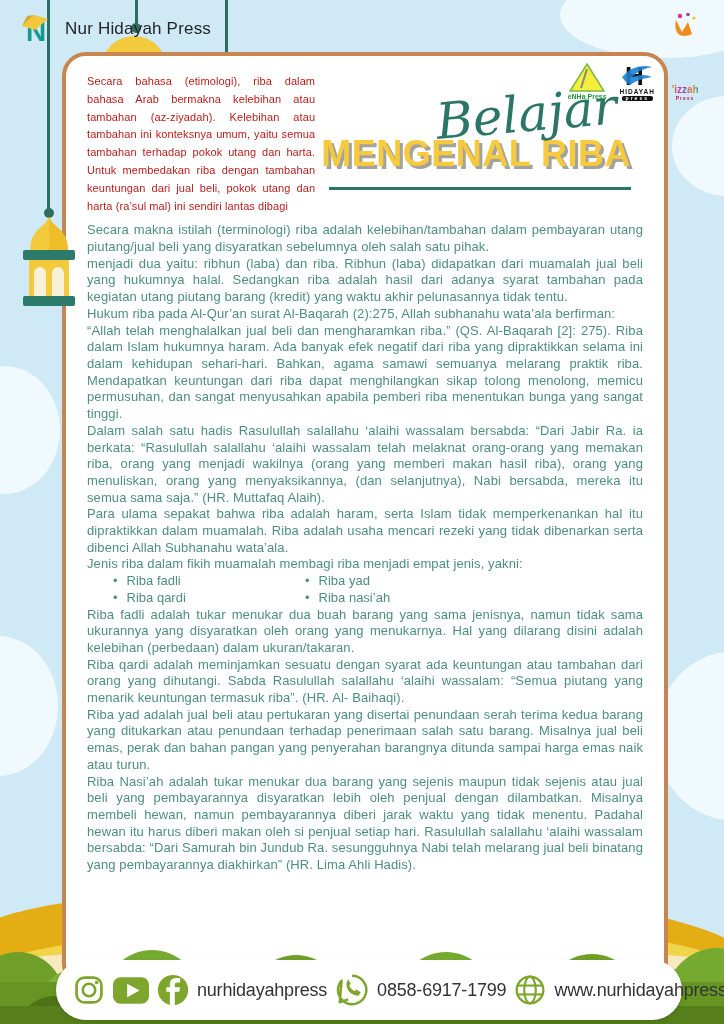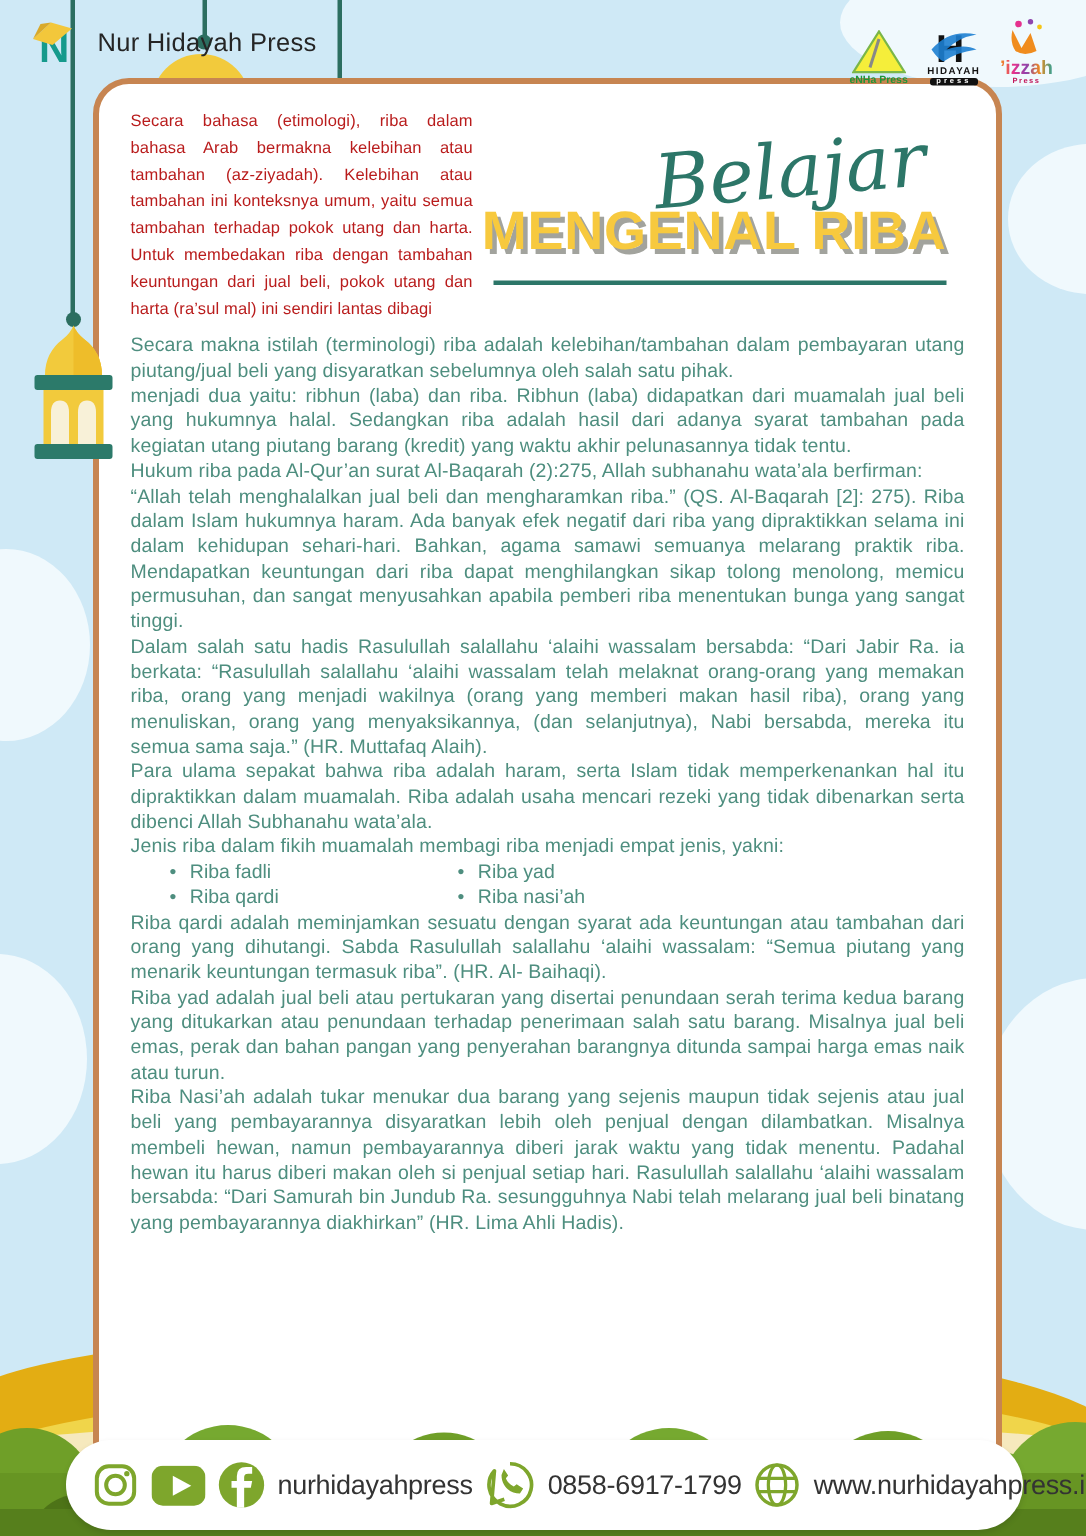--- a/index.html
+++ b/index.html
@@ -36,23 +36,23 @@
   .lantern { position:absolute; left:20px; top:205px; z-index:3; }
   
   .brand { position:absolute; left:18px; top:10px; display:flex; align-items:center; gap:9px; z-index:6; }
   .brand-name { font-size:17px; color:#252525; font-weight:500; letter-spacing:0.2px; }
   .logo-row { position:absolute; right:22px; top:12px; display:flex; gap:13px; align-items:flex-end; z-index:6; }
   .logo-item { display:flex; flex-direction:column; align-items:center; line-height:1.05; }
   .logo-cap { font-size:7px; font-weight:bold; }
   .cap-enha { color:#1f9438; }
   .cap-hid  { color:#111; font-size:6.5px; letter-spacing:1px; }
   .cap-hid2 { color:#fff; background:#111; font-size:5px; padding:0 4px; border-radius:2px; letter-spacing:2px; }
-  .cap-izz  { font-size:13px; font-weight:bold;
+  .cap-izz  { font-size:10px; font-weight:bold;
               background:linear-gradient(90deg,#f08c1e,#e5318e,#8e44ad,#f08c1e,#2aa198);
-              -webkit-background-clip:text; background-clip:text; color:transparent; }
+              -webkit-background-clip:text; background-clip:text; color:transparent;margin-top:47px; }
   .cap-izz2 { font-size:5px; color:#c2185b; font-weight:bold; letter-spacing:1px; }
   
   .card {
     position:absolute; left:62px; top:52px; width:606px; height:936px;
     background:#ffffff; border:4px solid #c78551; border-radius:24px;
     padding:17px 21px 10px 21px; z-index:2;
   }
   .card-top { display:flex; }
   .intro { width:274px; text-align:justify; color:#b91c1c;
            font-size:11px; line-height:17.8px; letter-spacing:0.1px; }
@@ -67,21 +67,21 @@
   .subtitle-line { flex:1; height:3px; background:#2c7668; }
   .subtitle { font-size:22px; color:#2c7668; letter-spacing:0.3px; }
   .body-text { margin-top:7px; text-align:justify; color:#4e8e7f;
     font-size:13px; line-height:16.7px; letter-spacing:0.1px; }
   .body-text p { margin:0; }
   .bullets { display:flex; color:#4e8e7f; font-size:13px; line-height:16.7px; }
   .bullets ul { list-style:none; margin:0; padding-left:26px; width:192px; }
   .bullets li::before { content:"•"; margin-right:9px; }
   
   .pill {
-    position:absolute; left:44px; right:42px; top:960px; height:60px;
+    position:absolute; left:56px; right:42px; top:960px; height:60px;
     background:#fff; border-radius:32px; z-index:5;
     display:flex; align-items:center; padding:0 17px; gap:8px;
     box-shadow:0 2px 4px rgba(0,0,0,0.12);
   }
   .pill .txt { font-size:18px; color:#333; font-weight:500; letter-spacing:-0.2px; white-space:nowrap; }
   .ico { flex:0 0 auto; display:block; }
 </style>
 </head>
 <body>
 
@@ -180,20 +180,21 @@
           <li>Riba fadli</li>
           <li>Riba qardi</li>
         </ul>
       <ul>
           <li>Riba yad</li>
           <li>Riba nasi’ah</li>
         </ul>
     </div>
 
     <div class="body-text" style="margin-top:0;">
+        <p>Riba fadli  adalah tukar menukar dua buah barang yang sama jenisnya, namun tidak sama ukurannya yang disyaratkan oleh orang yang menukarnya. Hal yang dilarang disini adalah kelebihan (perbedaan) dalam ukuran/takaran.</p>
         <p>Riba qardi adalah meminjamkan sesuatu dengan syarat ada keuntungan atau tambahan dari orang yang dihutangi. Sabda Rasulullah salallahu ‘alaihi wassalam: “Semua piutang yang menarik keuntungan termasuk riba”. (HR. Al- Baihaqi).</p>
         <p>Riba yad adalah jual beli atau pertukaran yang disertai penundaan serah terima kedua barang yang ditukarkan atau penundaan terhadap penerimaan salah satu barang. Misalnya jual beli emas, perak dan bahan pangan yang penyerahan barangnya ditunda sampai harga emas naik atau turun.</p>
         <p>Riba Nasi’ah adalah tukar menukar dua barang yang sejenis maupun tidak sejenis atau jual beli yang pembayarannya disyaratkan lebih oleh penjual dengan dilambatkan. Misalnya membeli hewan, namun pembayarannya diberi jarak waktu yang tidak menentu. Padahal hewan itu harus diberi makan oleh si penjual setiap hari. Rasulullah salallahu ‘alaihi wassalam bersabda: “Dari Samurah bin Jundub Ra. sesungguhnya Nabi telah melarang jual beli binatang yang pembayarannya diakhirkan” (HR. Lima Ahli Hadis).</p>
       </div>
   </div>
 
   <div class="bushes">
     <div class="bush" style="left:-28px;top:952px;width:92px;height:92px;background:#6f9f28;"></div>
     <div class="bush" style="left:38px;top:968px;width:82px;height:82px;background:#7fb13a;"></div>
     <div class="bush" style="left:104px;top:950px;width:96px;height:96px;background:#76a930;"></div>

